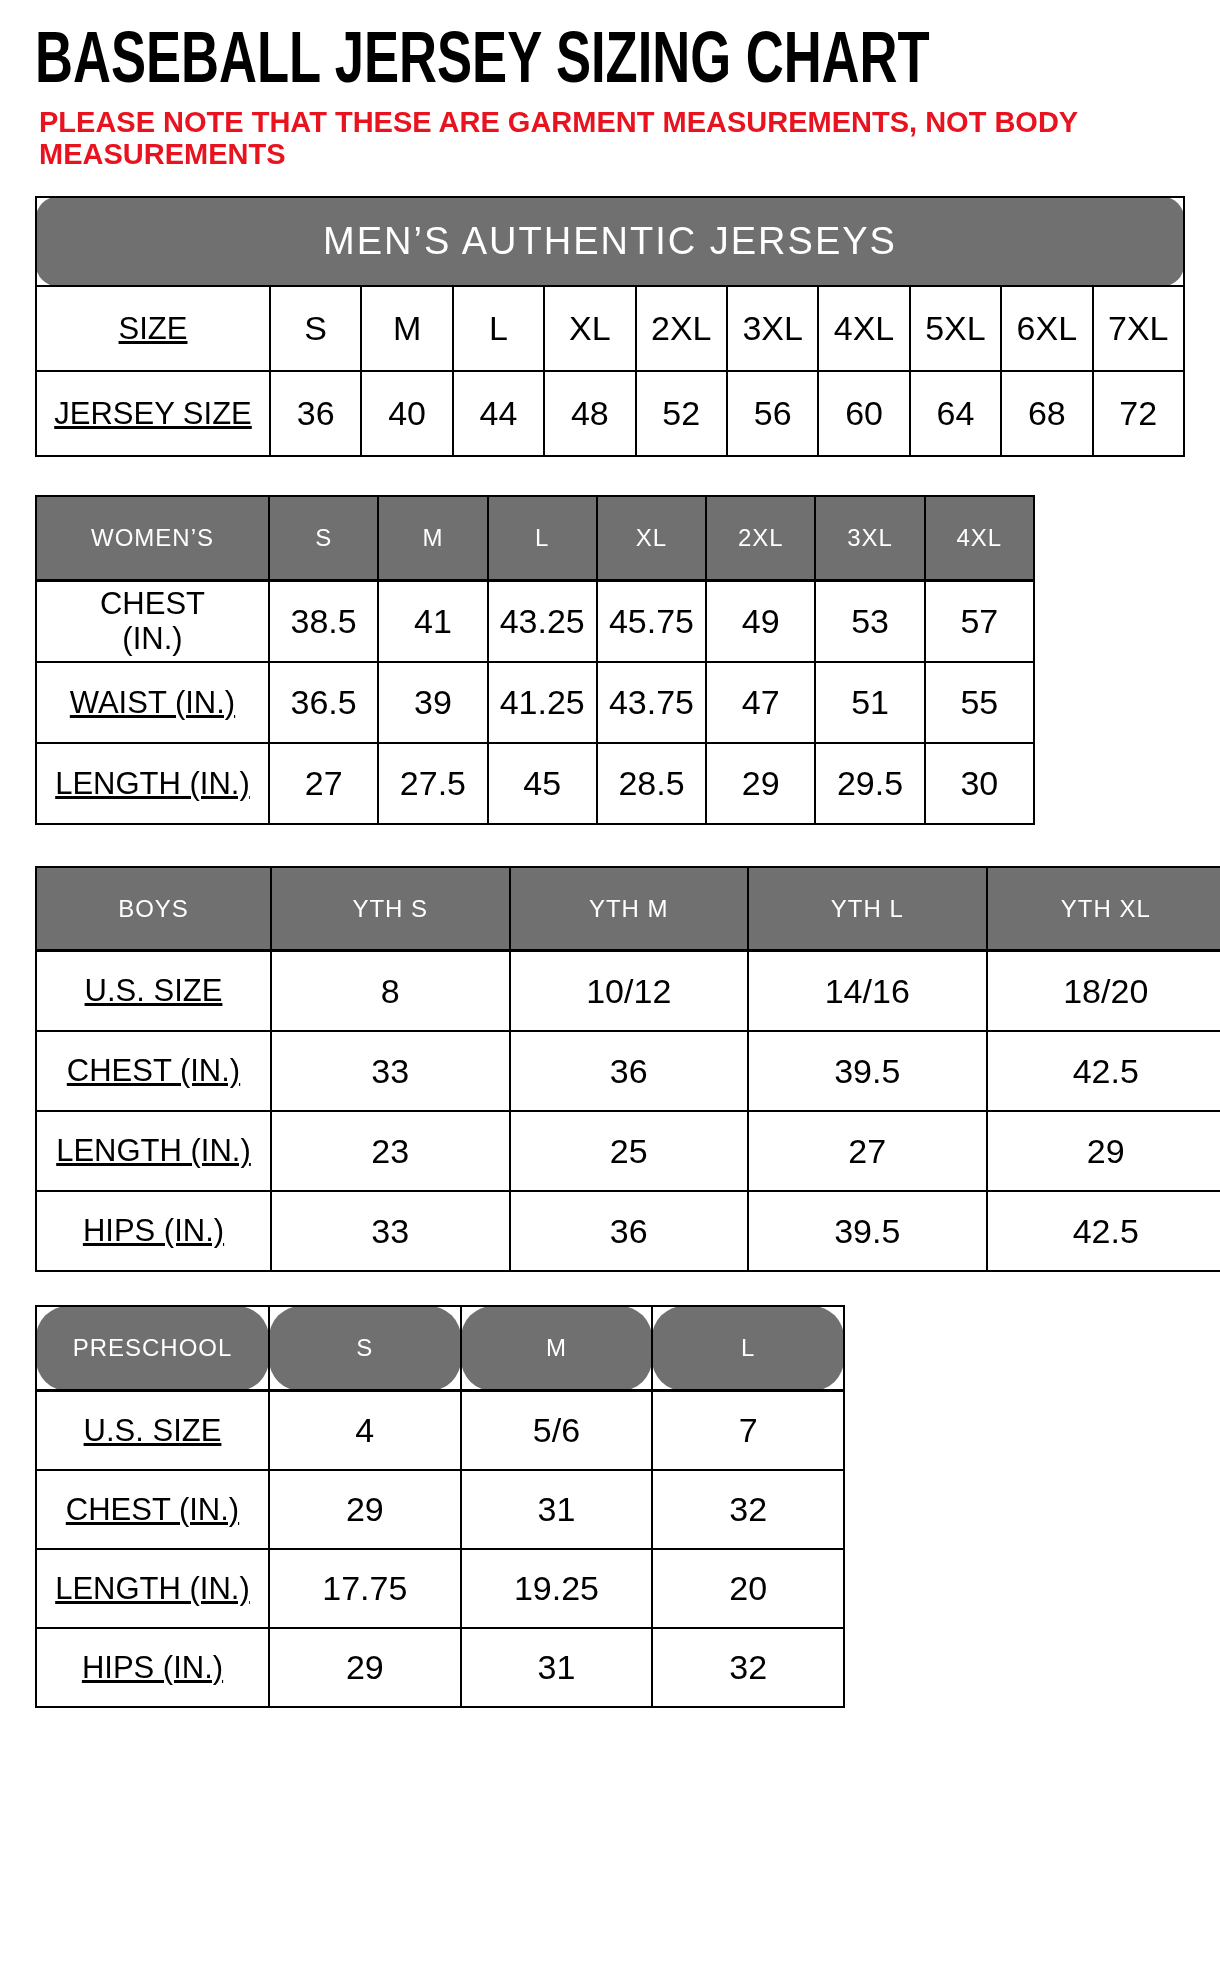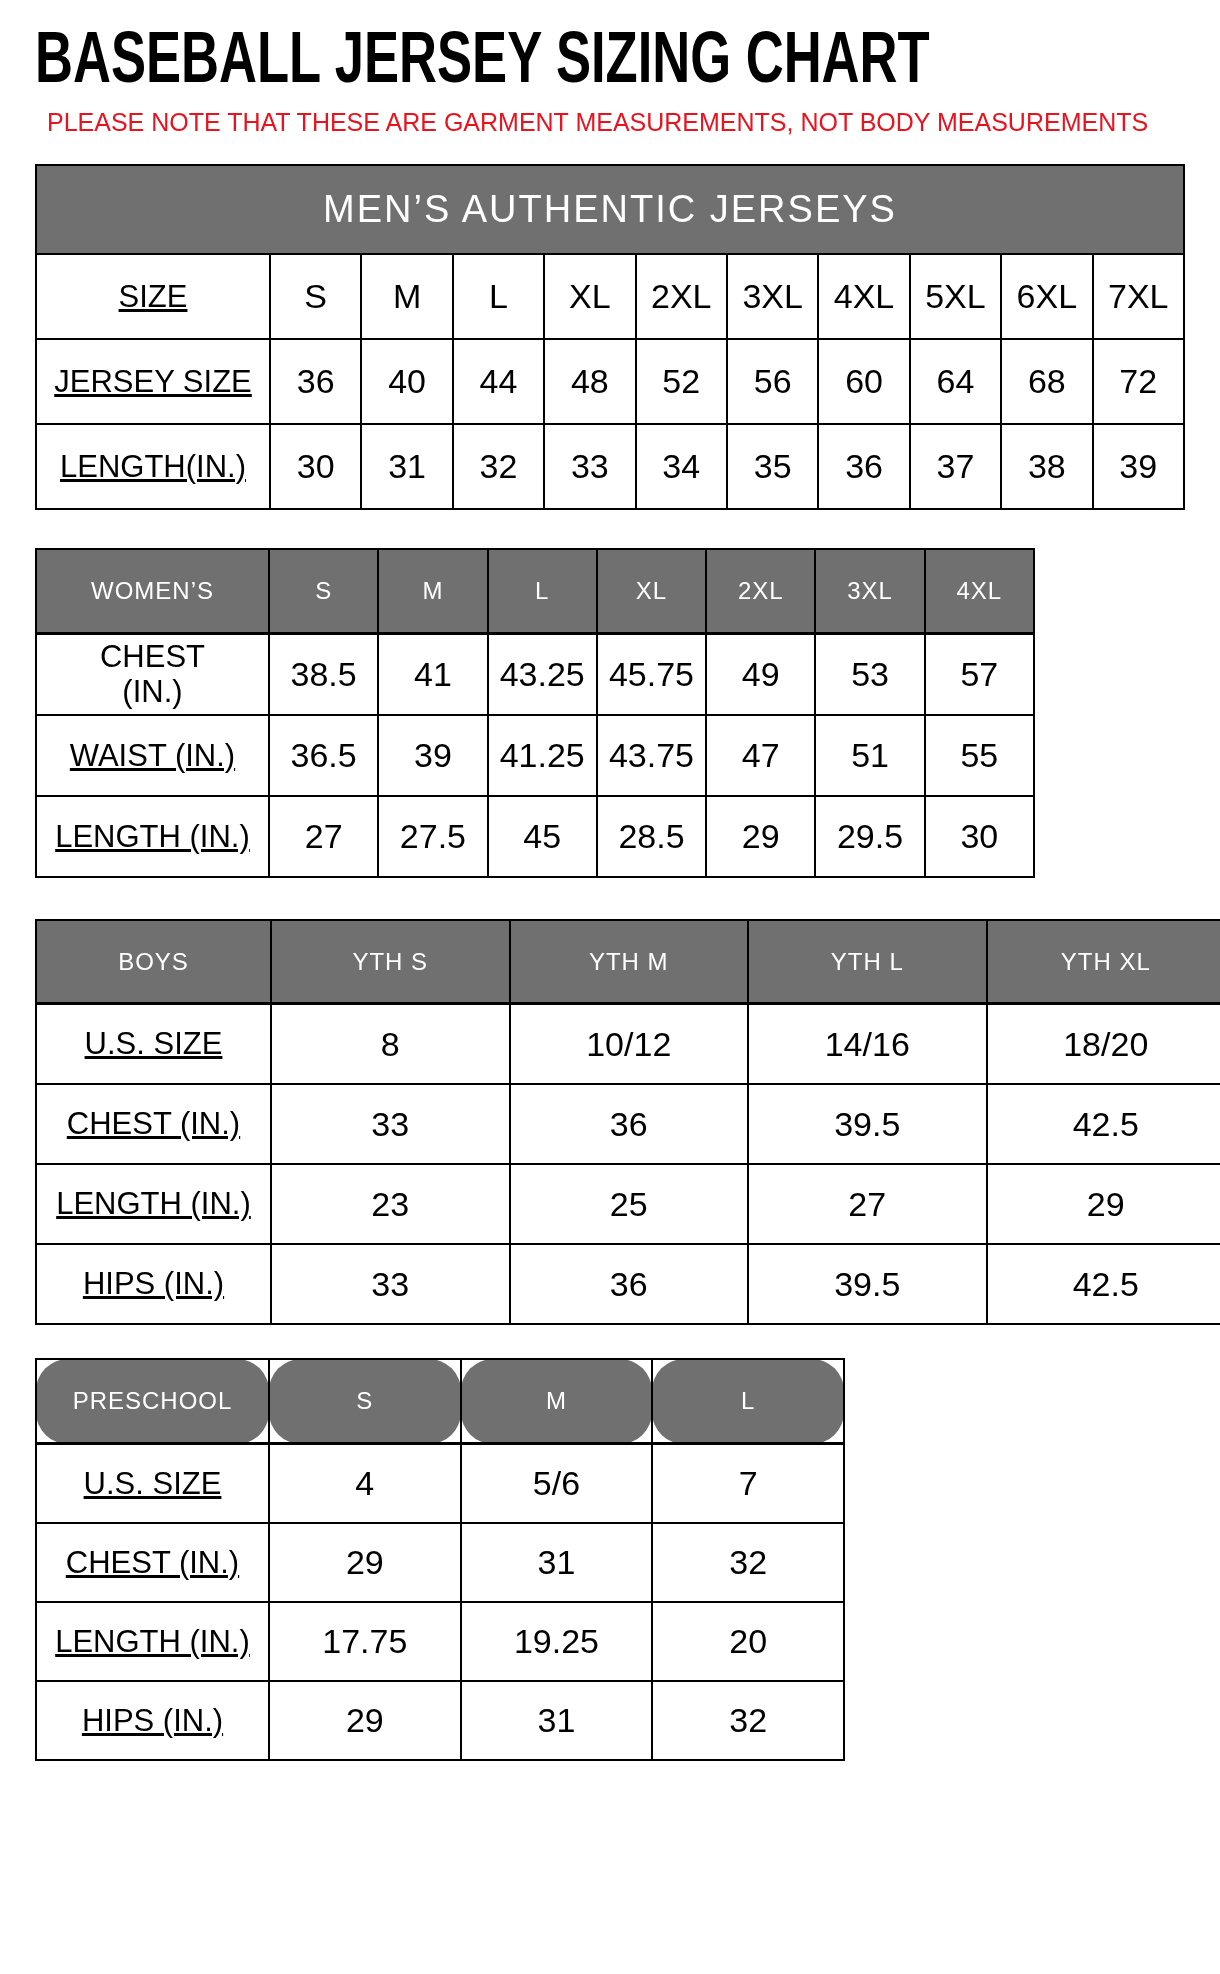--- a/index.html
+++ b/index.html
@@ -9,22 +9,22 @@
     -webkit-font-smoothing:antialiased;
   }
   .content{padding:20px 26px 0 35px;}
 
   .page-title{
     margin:0;font-size:72px;line-height:74px;font-weight:700;color:#000;
     white-space:nowrap;transform:scaleX(0.73);transform-origin:0 50%;
     letter-spacing:0px;
   }
   .note{
-    margin:12px 0 0 12px;max-width:1150px;
-    font-size:25px;line-height:32px;font-weight:400;color:var(--red);
+    margin:12px 0 0 4px;max-width:1150px;
+    font-size:29px;line-height:32px;font-weight:700;color:var(--red);
   }
 
   table.size-table{
     border-collapse:collapse;table-layout:fixed;
     border:2px solid #000;
   }
   .size-table th,.size-table td{
     border:2px solid #000;text-align:center;vertical-align:middle;
     padding:0;font-weight:400;overflow:hidden;
   }
@@ -33,21 +33,21 @@
     border-bottom-width:3px;
   }
   .size-table th.merged{
     font-size:38px;letter-spacing:2px;border-bottom-width:2px;
   }
   .size-table td.row-label{font-size:31px;text-decoration:underline;}
   .size-table td.val{font-size:34px;}
 
   .tbl-mens{width:1150px;margin-top:26px;}
   .tbl-mens col:first-child{width:234px;}
-  .tbl-mens th.merged{height:87px;}
+  .tbl-mens th.merged{height:87px;border-radius:21px;}
   .tbl-mens td{height:83px;}
 
   .tbl-womens{width:1000px;margin-top:38px;}
   .tbl-womens col:first-child{width:233px;}
   .tbl-womens th{height:82px;}
   .tbl-womens td{height:79px;}
   .tbl-womens tbody tr:first-child td.row-label span{
     display:inline-block;max-width:165px;line-height:1.15;
   }
 
@@ -107,33 +107,20 @@
             <td class="val">40</td>
             <td class="val">44</td>
             <td class="val">48</td>
             <td class="val">52</td>
             <td class="val">56</td>
             <td class="val">60</td>
             <td class="val">64</td>
             <td class="val">68</td>
             <td class="val">72</td>
           </tr>
-          <tr>
-            <td class="row-label"><span>LENGTH(IN.)</span></td>
-            <td class="val">30</td>
-            <td class="val">31</td>
-            <td class="val">32</td>
-            <td class="val">33</td>
-            <td class="val">34</td>
-            <td class="val">35</td>
-            <td class="val">36</td>
-            <td class="val">37</td>
-            <td class="val">38</td>
-            <td class="val">39</td>
-          </tr>
         </tbody>
       </table>
       <table class="size-table tbl-womens">
         <colgroup>
           <col>
           <col>
           <col>
           <col>
           <col>
           <col>

